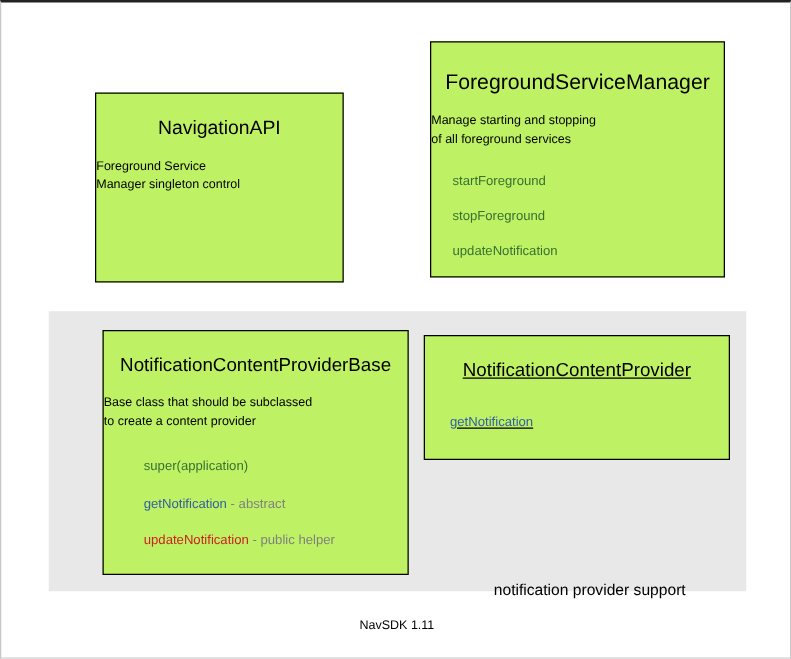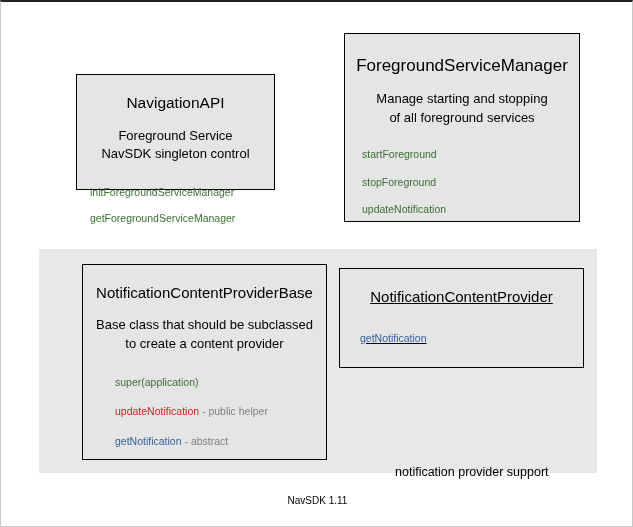--- a/index.html
+++ b/index.html
@@ -29,54 +29,54 @@
   .panel-label {
     position: absolute;
     font-size: 12.5px;
     color: #000000;
     white-space: nowrap;
   }
 
   
   .box {
     position: absolute;
-    background: #e5e5e5;
+    background: #bef264;
     border: 1.6px solid #000000;
     box-sizing: border-box;
   }
   .box-title {
     text-align: center;
     font-size: 15.5px;
     color: #000000;
     line-height: 1.2;
     white-space: nowrap;
   }
   .box-desc {
-    text-align: center;
-    font-size: 13px;
+    text-align: left;
+    font-size: 10px;
     color: #000000;
     line-height: 1.45;
   }
   .member-list {
     margin: 0;
     padding: 0;
     list-style: none;
   }
   .member {
     font-size: 10.5px;
     line-height: 1.2;
     white-space: nowrap;
   }
   .m-green { color: #3a7033; }
   .m-red   { color: #cc2222; }
   .m-blue  { color: #35609f; }
   .m-note  { color: #808080; }
 
   
-  #box-navigation-api { left: 75px;  top: 72px;  width: 199px; height: 116px; }
+  #box-navigation-api { left: 75px;  top: 72px;  width: 199px; height: 152px; }
   #box-navigation-api .box-title { margin-top: 19px; }
   #box-navigation-api .box-desc  { margin-top: 14px; }
   #box-navigation-api .member-list { margin-top: 22px; padding-left: 13px; }
   #box-navigation-api .member { margin-bottom: 13px; }
 
   #box-foreground-service-manager { left: 343px; top: 31px;  width: 236px; height: 189px; }
   #box-foreground-service-manager .box-title { margin-top: 22px; font-size: 17px; }
   #box-foreground-service-manager .box-desc  { margin-top: 14px; }
   #box-foreground-service-manager .member-list { margin-top: 20px; padding-left: 17px; }
   #box-foreground-service-manager .member { margin-bottom: 15px; }
@@ -111,30 +111,22 @@
 
 <div id="canvas">
 
   <div class="panel" id="panel-notification-support"></div>
   <div class="panel-label" id="label-notification-support">notification provider support</div>
 
   <div class="box" id="box-navigation-api">
     <div class="box-title">NavigationAPI</div>
     <div class="box-desc">
       <div>Foreground Service</div>
-      <div>NavSDK singleton control</div>
+      <div>Manager singleton control</div>
     </div>
-    <ul class="member-list">
-      <li class="member">
-        <span class="m-green">initForegroundServiceManager</span><span class="m-note"></span>
-      </li>
-      <li class="member">
-        <span class="m-green">getForegroundServiceManager</span><span class="m-note"></span>
-      </li>
-    </ul>
   </div>
 
   <div class="box" id="box-foreground-service-manager">
     <div class="box-title">ForegroundServiceManager</div>
     <div class="box-desc">
       <div>Manage starting and stopping</div>
       <div>of all foreground services</div>
     </div>
     <ul class="member-list">
       <li class="member">
@@ -153,24 +145,24 @@
     <div class="box-title">NotificationContentProviderBase</div>
     <div class="box-desc">
       <div>Base class that should be subclassed</div>
       <div>to create a content provider</div>
     </div>
     <ul class="member-list">
       <li class="member">
         <span class="m-green">super(application)</span><span class="m-note"></span>
       </li>
       <li class="member">
-        <span class="m-red">updateNotification</span><span class="m-note"> - public helper</span>
+        <span class="m-blue">getNotification</span><span class="m-note"> - abstract</span>
       </li>
       <li class="member">
-        <span class="m-blue">getNotification</span><span class="m-note"> - abstract</span>
+        <span class="m-red">updateNotification</span><span class="m-note"> - public helper</span>
       </li>
     </ul>
   </div>
 
   <div class="box" id="box-notification-content-provider">
     <div class="box-title">NotificationContentProvider</div>
     <ul class="member-list">
       <li class="member">
         <span class="m-blue">getNotification</span><span class="m-note"></span>
       </li>

